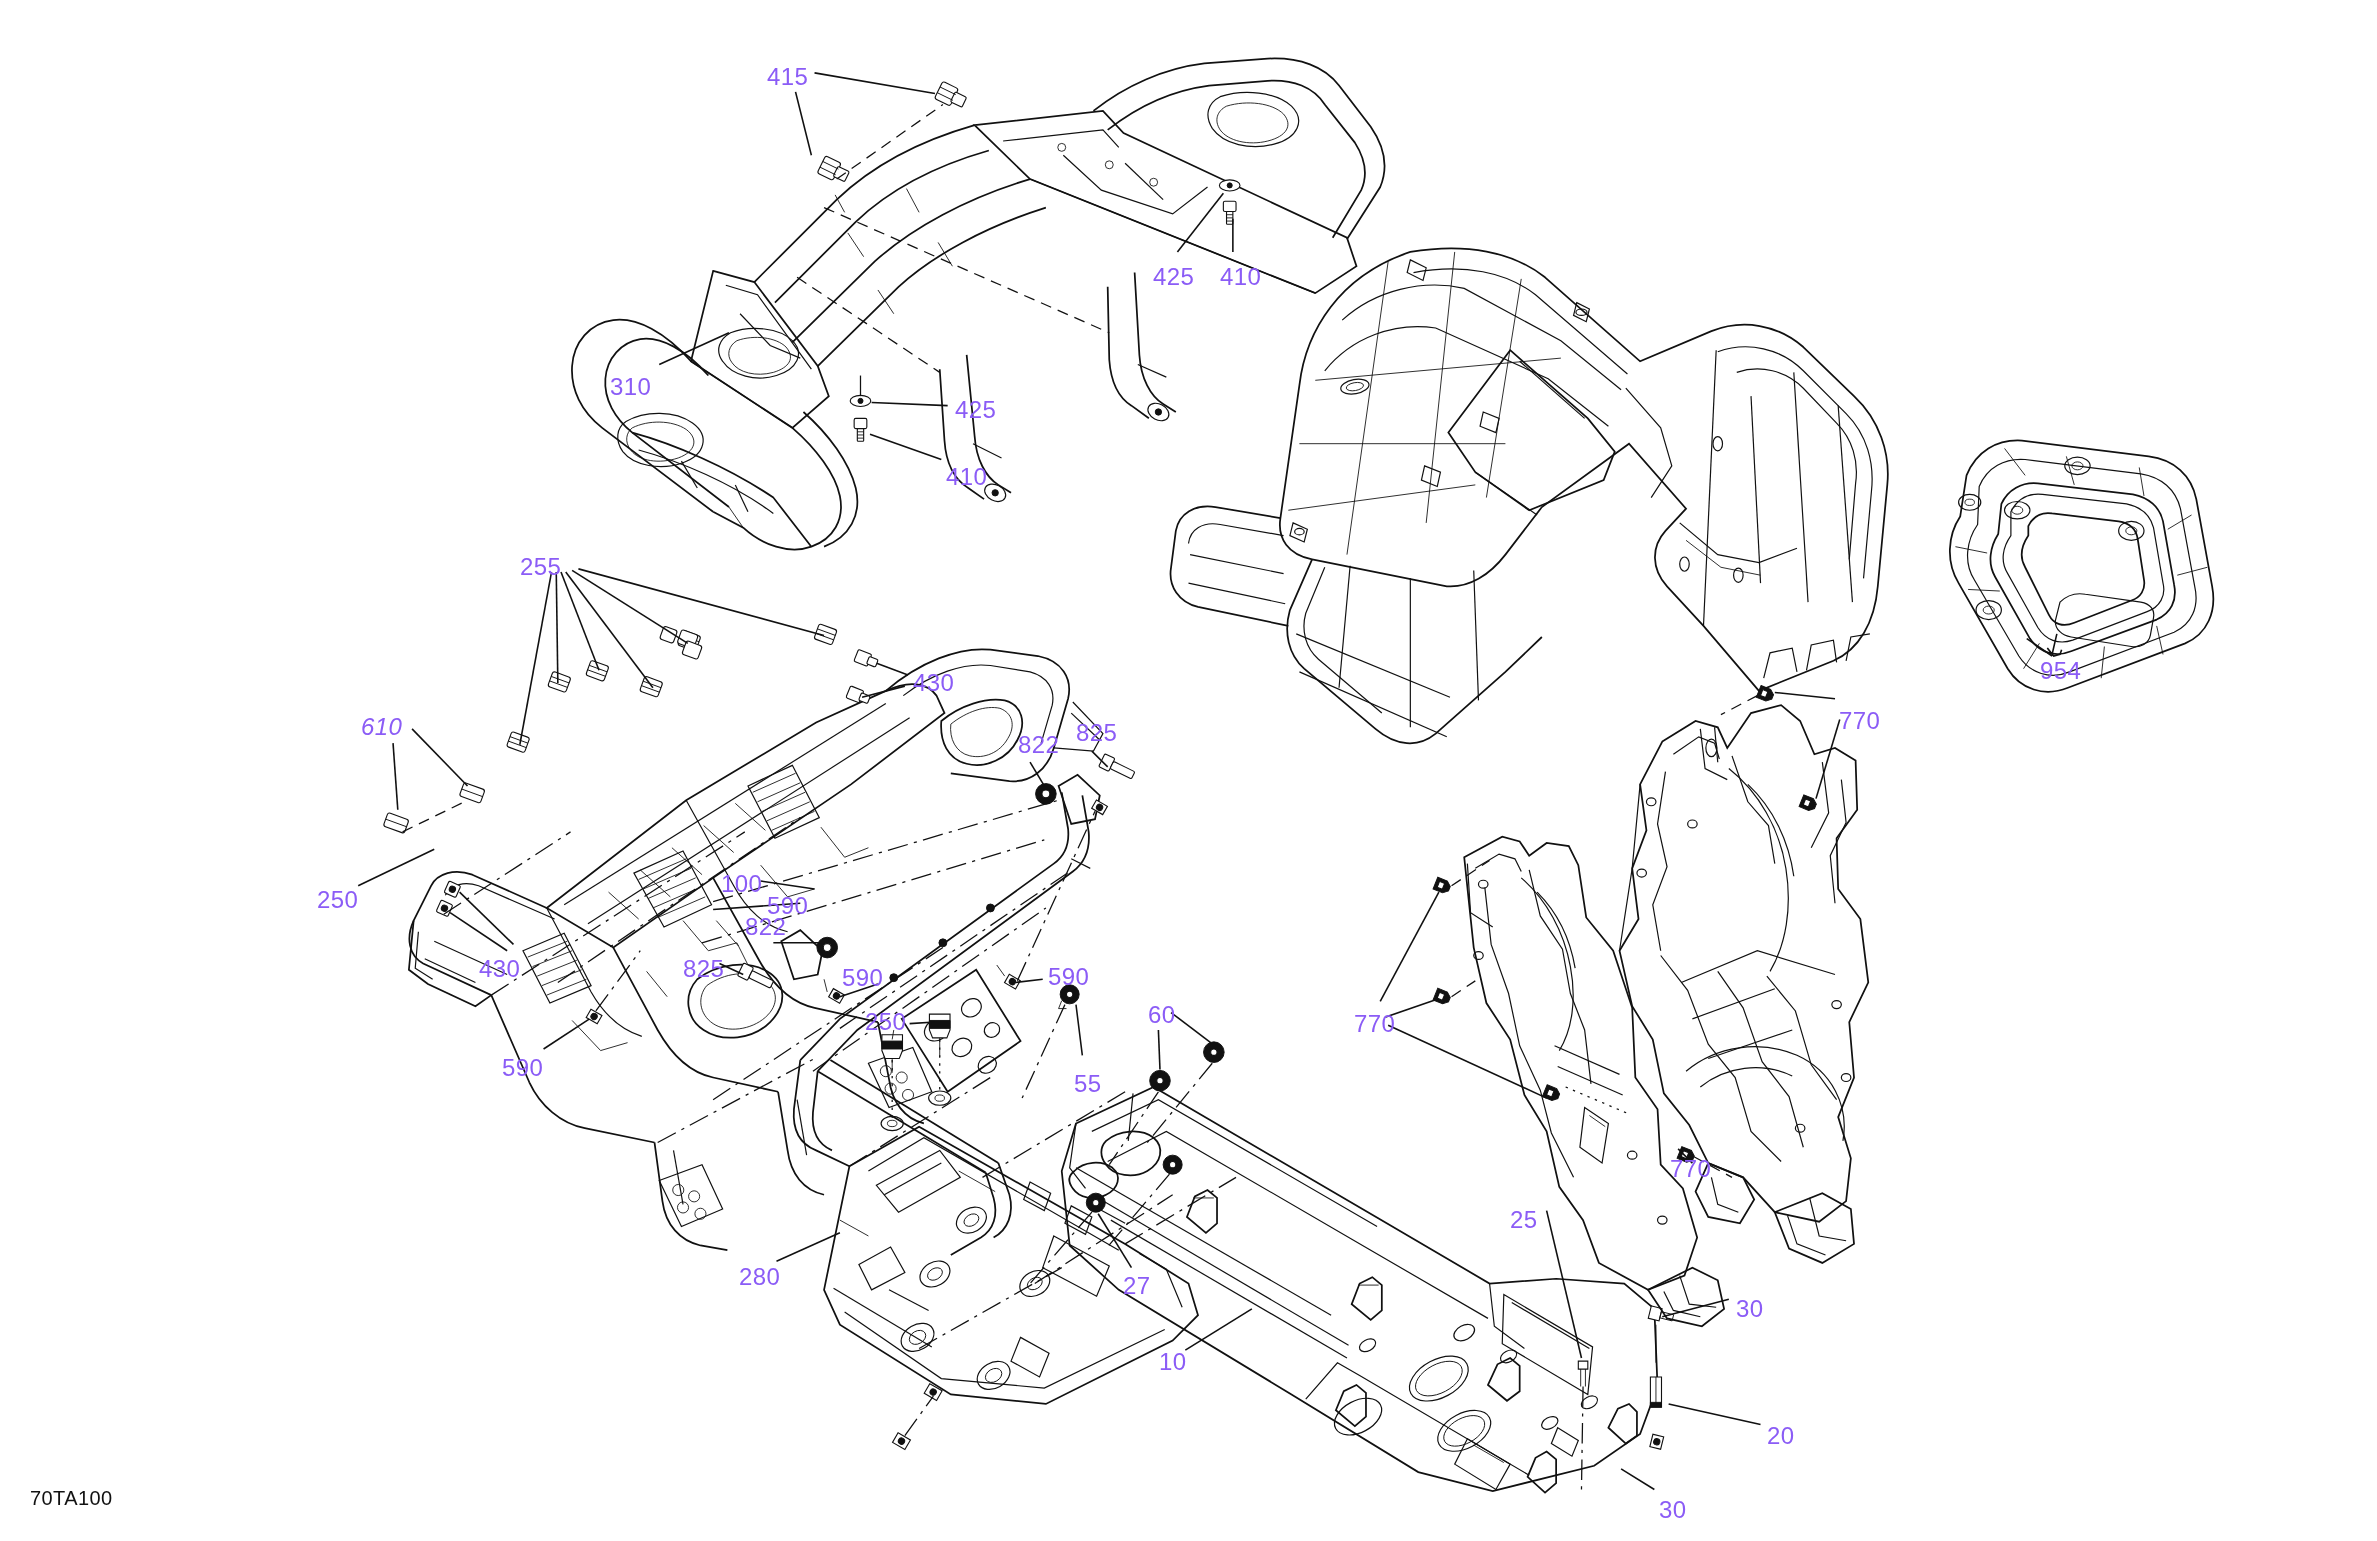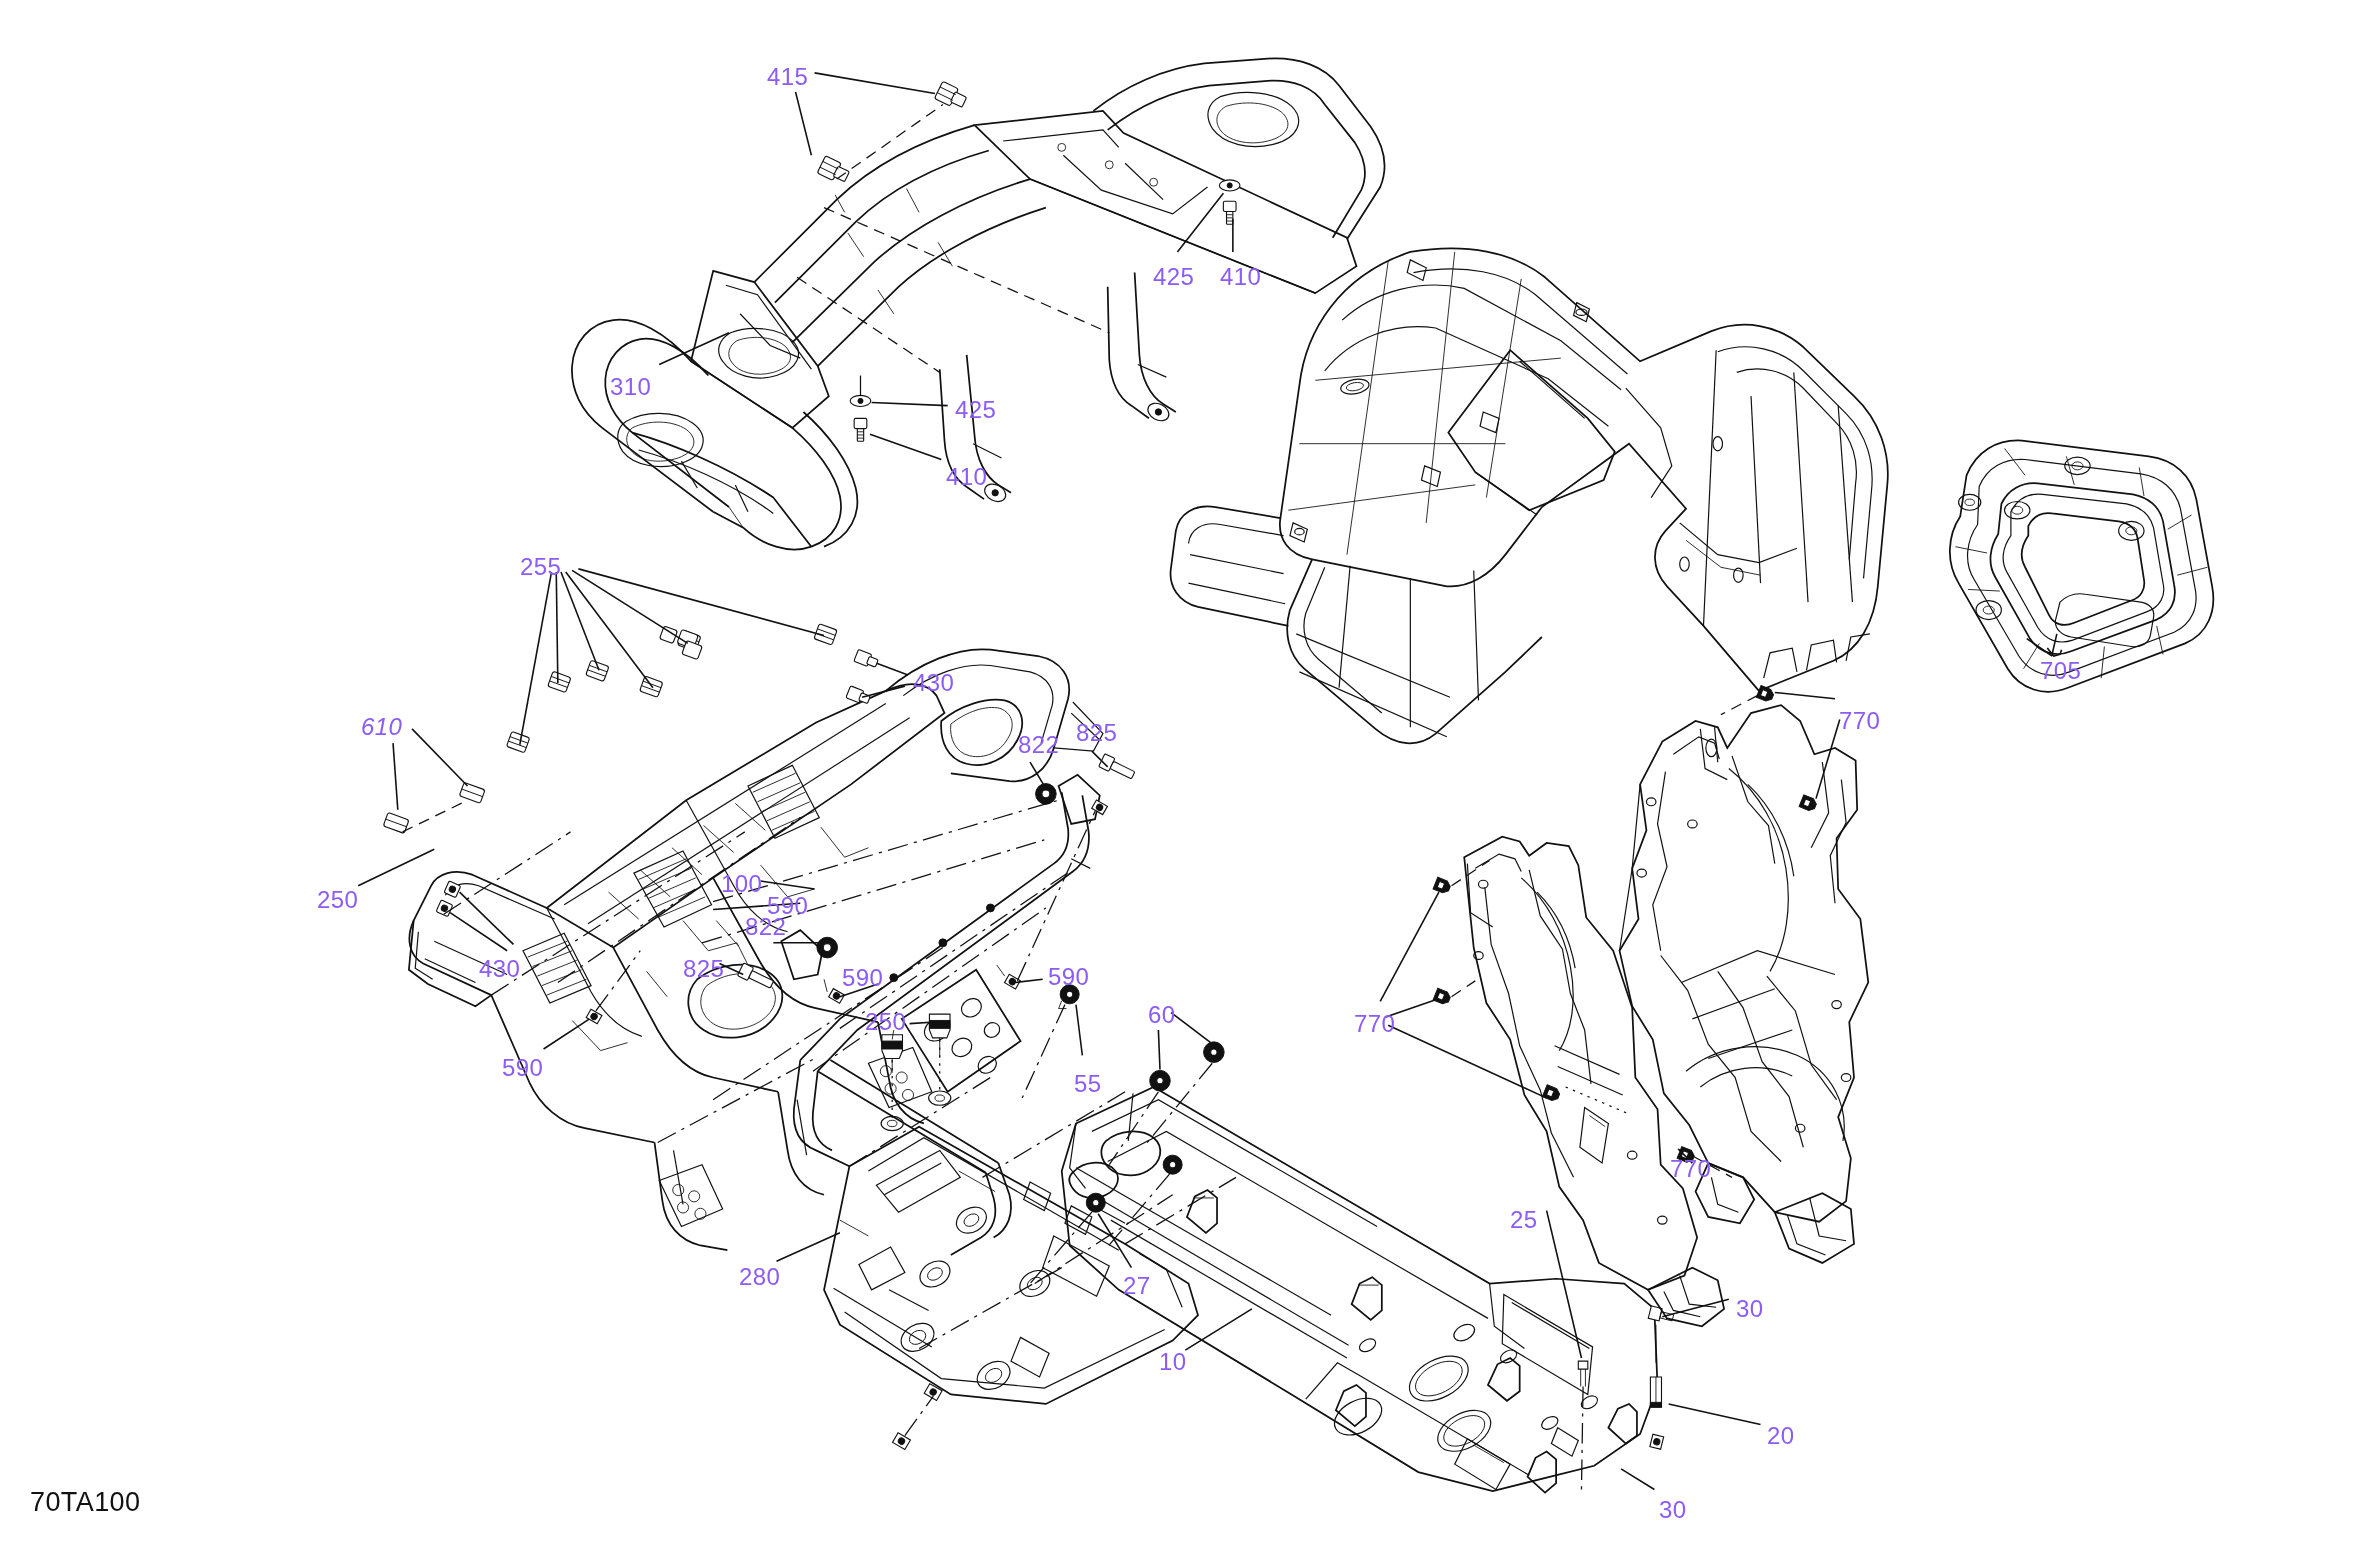--- a/index.html
+++ b/index.html
@@ -18,21 +18,21 @@
     font-size:24px;
     color:#8b5cf6;
     letter-spacing:0.4px;
     white-space:nowrap;
     line-height:1;
     user-select:none;
   }
   .sheetcode{
     position:absolute;
     font-family:"Liberation Sans", sans-serif;
-    font-size:27px;
+    font-size:20px;
     color:#111111;
     white-space:nowrap;
     letter-spacing:0.4px;
   }
   svg{display:block;}
   .ln{stroke:#111;stroke-width:2.2;fill:none;}
   .ln-thin{stroke:#111;stroke-width:1.5;fill:none;}
   .ln-hair{stroke:#111;stroke-width:1.1;fill:none;}
   .leader{stroke:#111;stroke-width:2;fill:none;}
   .dashdot{stroke:#111;stroke-width:1.6;fill:none;stroke-dasharray:26 8 4 8;}
@@ -907,21 +907,21 @@
   <div class="callout" style="left:1048px;top:965px;">590</div>
   <div class="callout" style="left:865px;top:1010px;">250</div>
   <div class="callout" style="left:1074px;top:1072px;">55</div>
   <div class="callout" style="left:1148px;top:1003px;">60</div>
   <div class="callout" style="left:739px;top:1265px;">280</div>
   <div class="callout" style="left:1123px;top:1274px;">27</div>
   <div class="callout" style="left:1159px;top:1350px;">10</div>
   <div class="callout" style="left:1839px;top:709px;">770</div>
   <div class="callout" style="left:1354px;top:1012px;">770</div>
   <div class="callout" style="left:1670px;top:1157px;">770</div>
-  <div class="callout" style="left:2040px;top:659px;">705</div>
+  <div class="callout" style="left:2040px;top:659px;">954</div>
   <div class="callout" style="left:1510px;top:1197px;margin-top:11px;">25</div>
   <div class="callout" style="left:1736px;top:1297px;">30</div>
   <div class="callout" style="left:1767px;top:1424px;">20</div>
   <div class="callout" style="left:1659px;top:1498px;">30</div>
 
   <div class="sheetcode" style="left:30px;top:1487px;">70TA100</div>
 
 </div>
 
 

